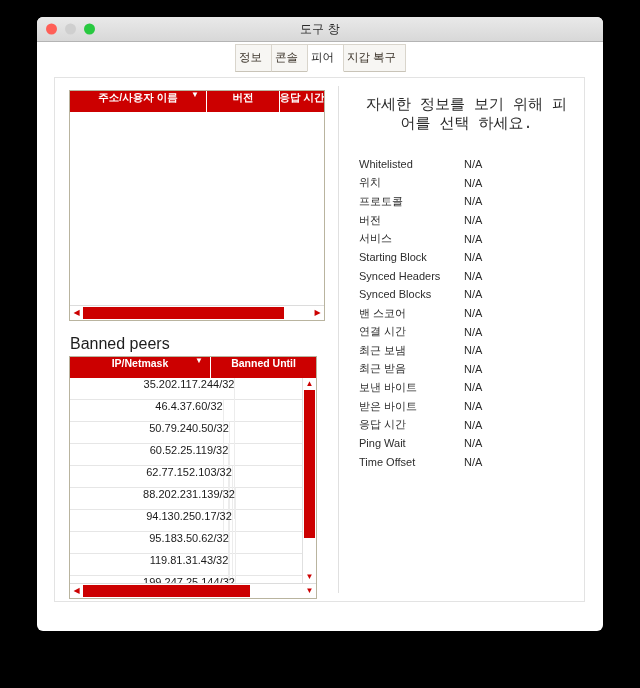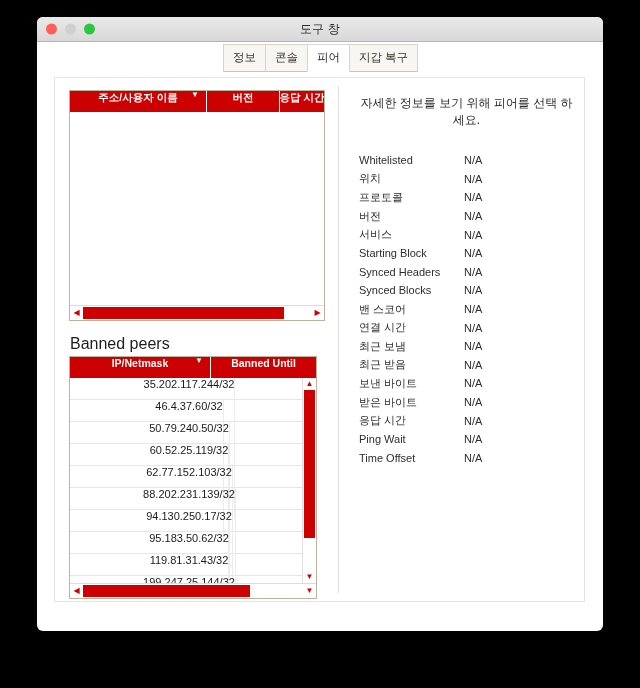--- a/index.html
+++ b/index.html
@@ -62,21 +62,21 @@
     display: flex;
     justify-content: center;
     align-items: flex-end;
   }
   .tabs {
     display: flex;
     align-items: flex-end;
     font-size: 11.5px;
   }
   .tab {
-    padding: 5px 9px 6px 9px;
+    padding: 5px 9px 6px 3px;
     color: #3a3228;
     background: #f7f6f3;
     border: 1px solid #d9d5cc;
     border-bottom: 1px solid #c9c4b8;
     margin-right: -1px;
     white-space: nowrap;
     cursor: default;
   }
   .tab.active {
     background: #ffffff;
@@ -249,24 +249,25 @@
   .vs-track { flex: 1; width: 11px; position: relative; }
   .vs-thumb {
     position: absolute;
     left: 0;
     width: 11px;
     background: #cc0000;
   }
 
   
   .hint {
-    font-size: 12px;
+    font-size: 15px;
     color: #2a2a2a;
     text-align: center;
     margin: 5px 0 22px 0;
+    font-family: Liberation Mono, monospace;
   }
   .detail-row {
     display: flex;
     font-size: 11px;
     color: #2d2d2d;
     height: 18.6px;
     align-items: center;
   }
   .detail-key { flex: 0 0 105px; }
   .detail-val { color: #2d2d2d; }

